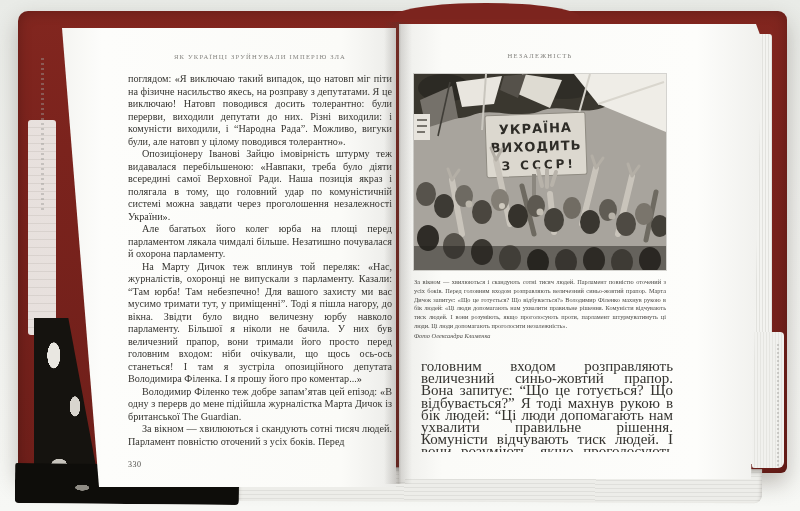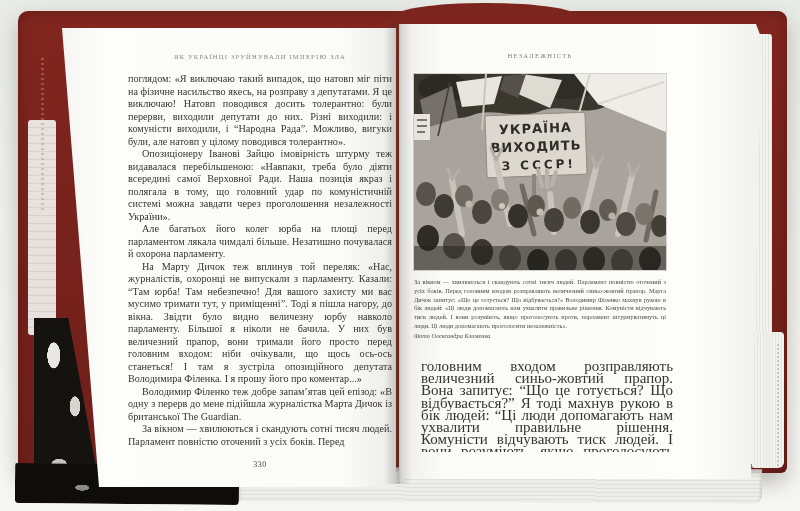--- a/index.html
+++ b/index.html
@@ -59,21 +59,21 @@
          color:#84837f;white-space:nowrap;}
   .page-left .running-header{left:73px;width:264px;top:25px;}
   .page-right .running-header{left:15px;width:252px;top:28px;}
   .body-text{position:absolute;text-align:justify;overflow:hidden;}
   .page-left .body-text{left:73px;width:264px;top:45px;height:380px;
          font-size:10.2px;line-height:12.5px;}
   .page-right .body-text{left:15px;width:252px;top:336px;height:92px;
          font-size:15px;line-height:12.2px;margin-left:7px;}
   .para{margin:0;}
   .para.indent{text-indent:14px;}
-  .page-number{position:absolute;text-align:center;font-size:8px;color:#4c4b47;letter-spacing:.5px;}
+  .page-number{position:absolute;text-align:left;font-size:8px;color:#4c4b47;letter-spacing:.5px;}
   .page-left .page-number{left:73px;width:264px;top:432px;}
   .page-right .page-number{left:15px;width:252px;top:436px;margin-top:40px;}
   
   .photo{position:absolute;left:15px;top:50px;width:252px;height:196px;
          box-shadow:0 0 0 1px rgba(90,86,80,.25);background:#a8a49d;}
   .photo svg{display:block;width:100%;height:100%;}
   .caption-wrap{position:absolute;left:15px;width:252px;top:254px;height:86px;overflow:hidden;}
   .caption{font-size:6.3px;line-height:8.8px;text-align:justify;color:#4b4a46;}
   .credit{font-size:6.3px;line-height:8.8px;font-style:italic;color:#4b4a46;margin-top:1px;}
 </style>

